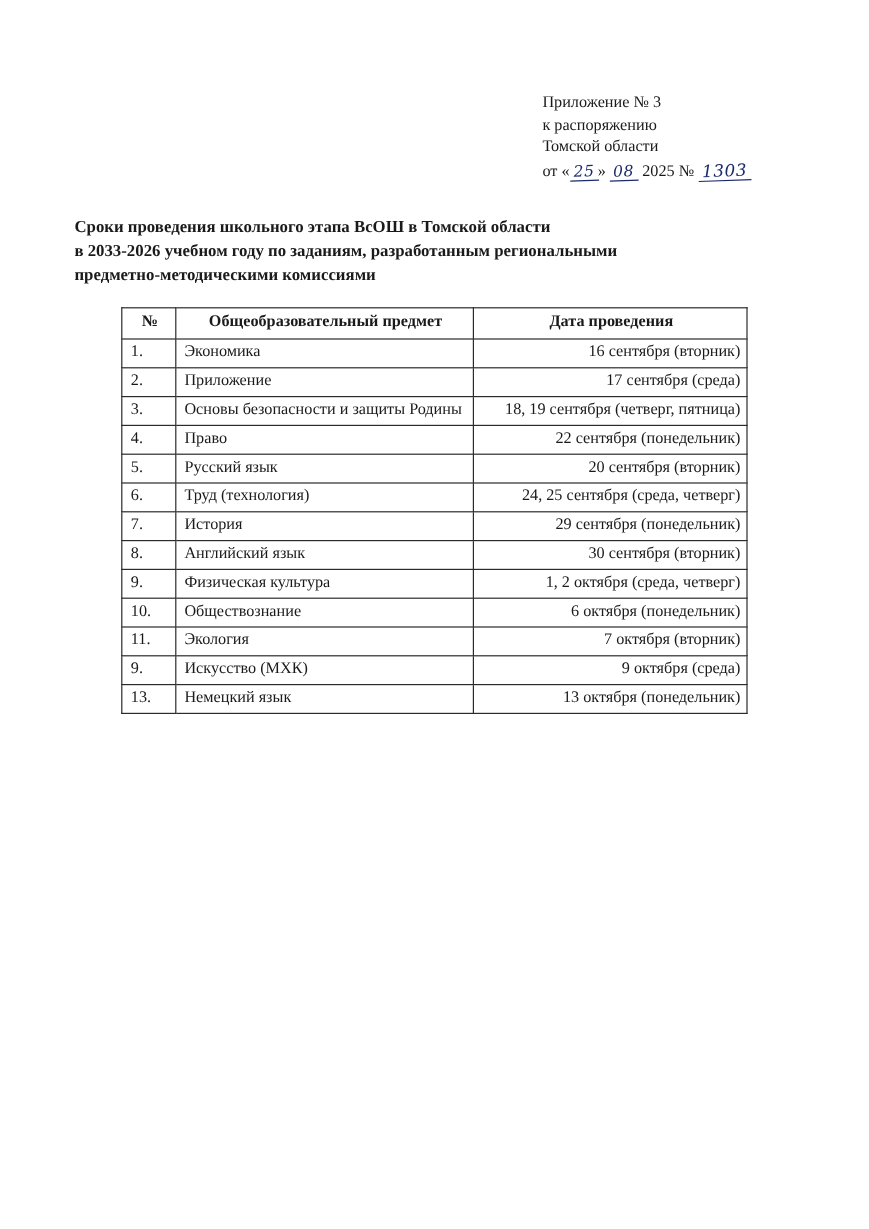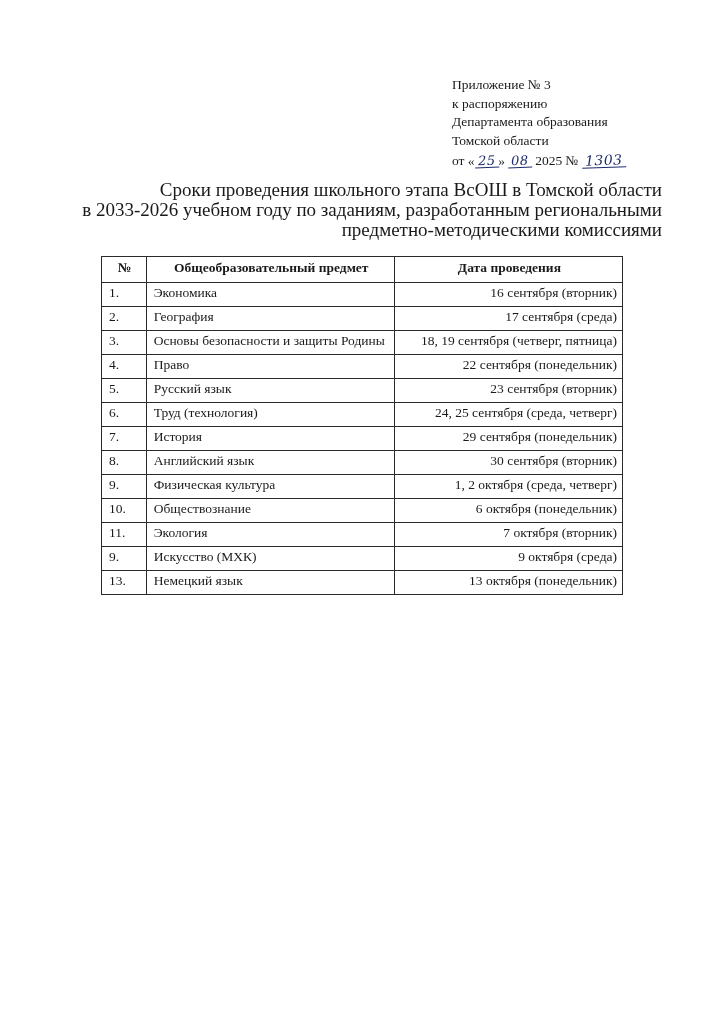--- a/index.html
+++ b/index.html
@@ -51,23 +51,23 @@
     font-size: 14px;
     letter-spacing: 0.5px;
   }
 
   
   .title {
     position: absolute;
     left: 62px;
     top: 180px;
     width: 600px;
-    text-align: right;
-    font-weight: normal;
-    font-size: 19px;
+    text-align: left;
+    font-weight: bold;
+    font-size: 14px;
     line-height: 20px;
   }
 
   
   .table-wrap {
     position: absolute;
     left: 101px;
     top: 256px;
     width: 522px;
   }
@@ -97,21 +97,20 @@
   .th-num    { width: 34px; }
 </style>
 </head>
 <body>
 
 <div class="page">
 
   <div class="header-block">
     <div>Приложение № 3</div>
     <div>к распоряжению</div>
-    <div>Департамента образования</div>
     <div>Томской области</div>
     <div class="sign-line">
       <span>от «</span><span class="hand">25</span><span>»</span>
       <span class="hand">08</span>
       <span>2025 №</span>
       <span class="hand num">1303</span>
     </div>
   </div>
 
   <div class="title">
@@ -130,37 +129,37 @@
         </tr>
       </thead>
       <tbody id="tbody">
           <tr>
             <td class="col-num">1.</td>
             <td class="col-subj">Экономика</td>
             <td class="col-date">16 сентября (вторник)</td>
           </tr>
           <tr>
             <td class="col-num">2.</td>
-            <td class="col-subj">География</td>
+            <td class="col-subj">Приложение</td>
             <td class="col-date">17 сентября (среда)</td>
           </tr>
           <tr>
             <td class="col-num">3.</td>
             <td class="col-subj">Основы безопасности и защиты Родины</td>
             <td class="col-date">18, 19 сентября (четверг, пятница)</td>
           </tr>
           <tr>
             <td class="col-num">4.</td>
             <td class="col-subj">Право</td>
             <td class="col-date">22 сентября (понедельник)</td>
           </tr>
           <tr>
             <td class="col-num">5.</td>
             <td class="col-subj">Русский язык</td>
-            <td class="col-date">23 сентября (вторник)</td>
+            <td class="col-date">20 сентября (вторник)</td>
           </tr>
           <tr>
             <td class="col-num">6.</td>
             <td class="col-subj">Труд (технология)</td>
             <td class="col-date">24, 25 сентября (среда, четверг)</td>
           </tr>
           <tr>
             <td class="col-num">7.</td>
             <td class="col-subj">История</td>
             <td class="col-date">29 сентября (понедельник)</td>

